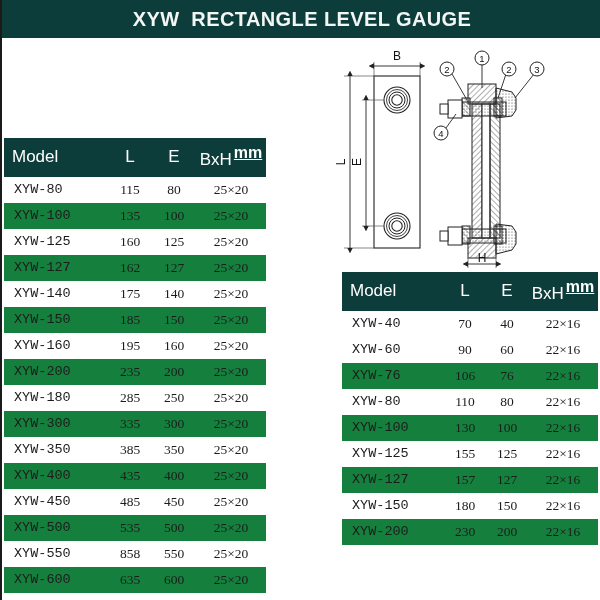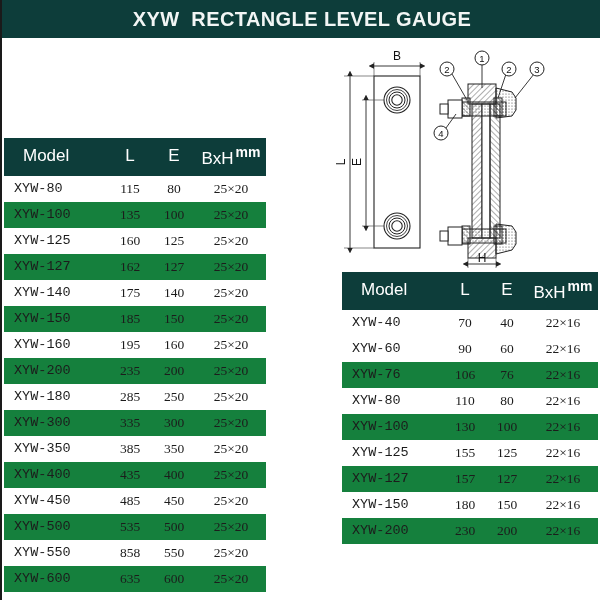--- a/index.html
+++ b/index.html
@@ -51,27 +51,28 @@
     font-family: "Liberation Sans", sans-serif;
     font-weight: 400;
     font-size: 17px;
     text-align: center;
     padding: 6px 0 7px 0;
     border: none;
     white-space: nowrap;
   }
   .spec-table thead th.col-model {
     text-align: left;
-    padding-left: 19px;
+    padding-left: 8px;
   }
   .spec-table thead th .unit {
-    font-size: 14px;
+    font-size: 16px;
     font-weight: bold;
     vertical-align: super;
     margin-left: 2px;
+    text-decoration: underline;
   }
   .spec-table tbody td {
     font-family: "Liberation Serif", serif;
     font-size: 13.5px;
     color: #1c1c1c;
     text-align: center;
     padding: 5px 0 5px 0;
     border: none;
     white-space: nowrap;
   }

